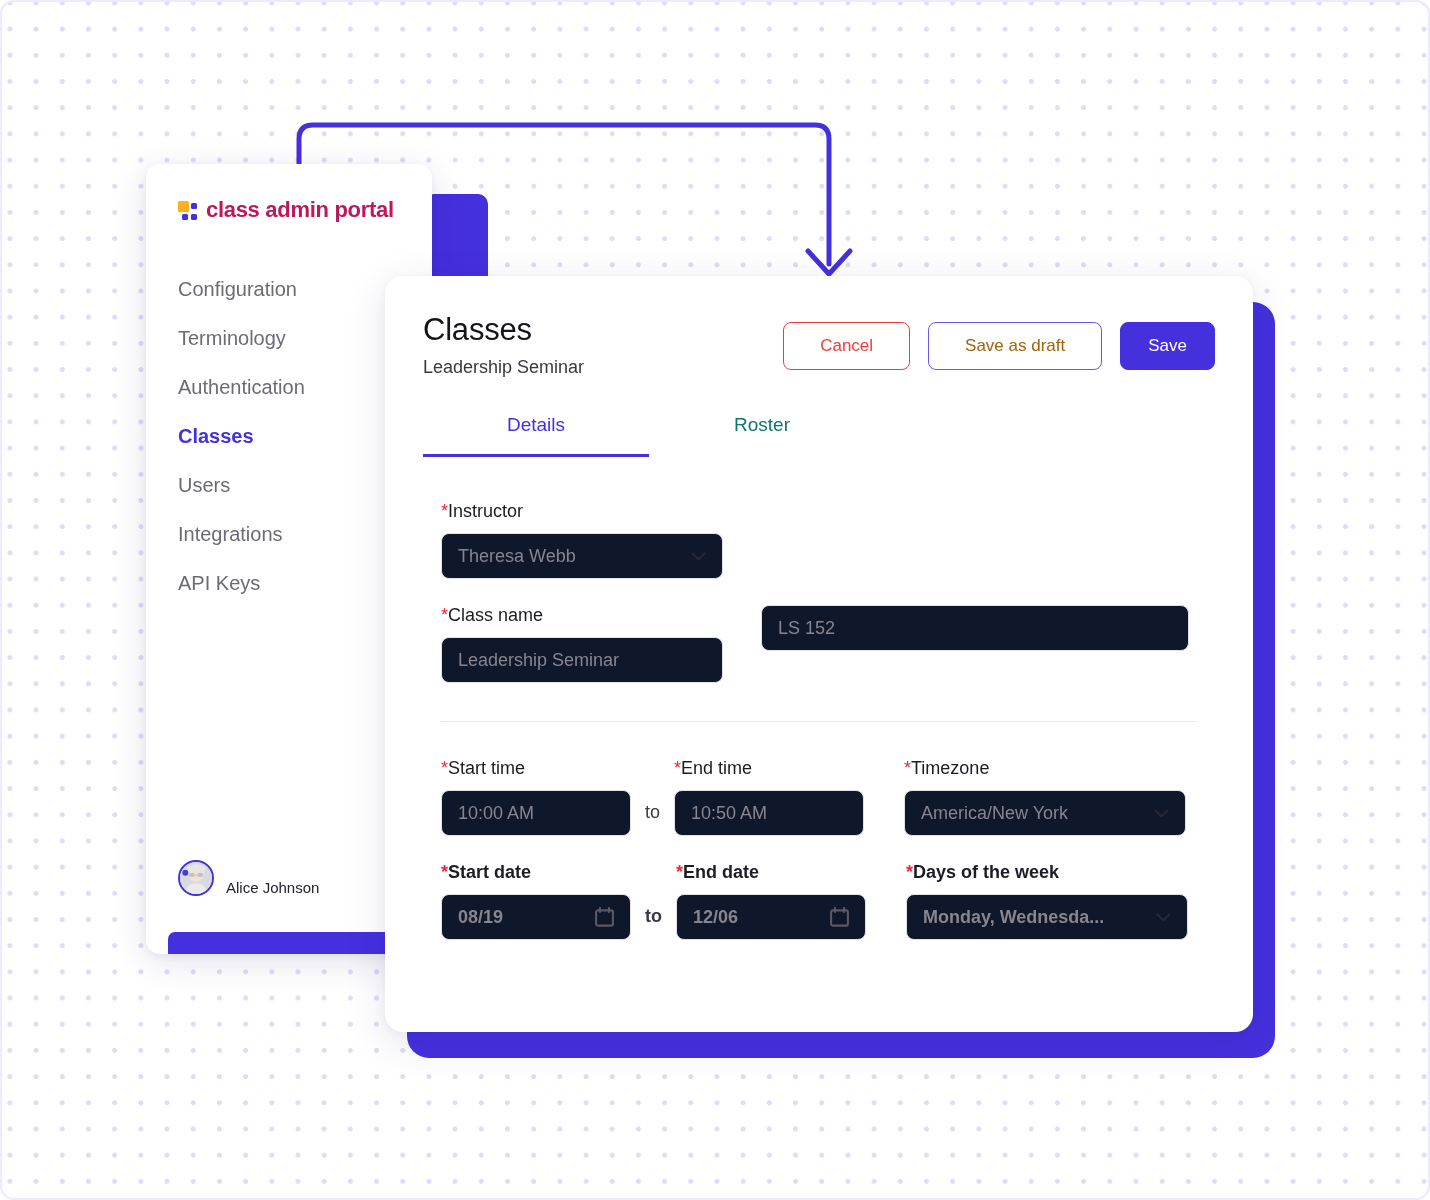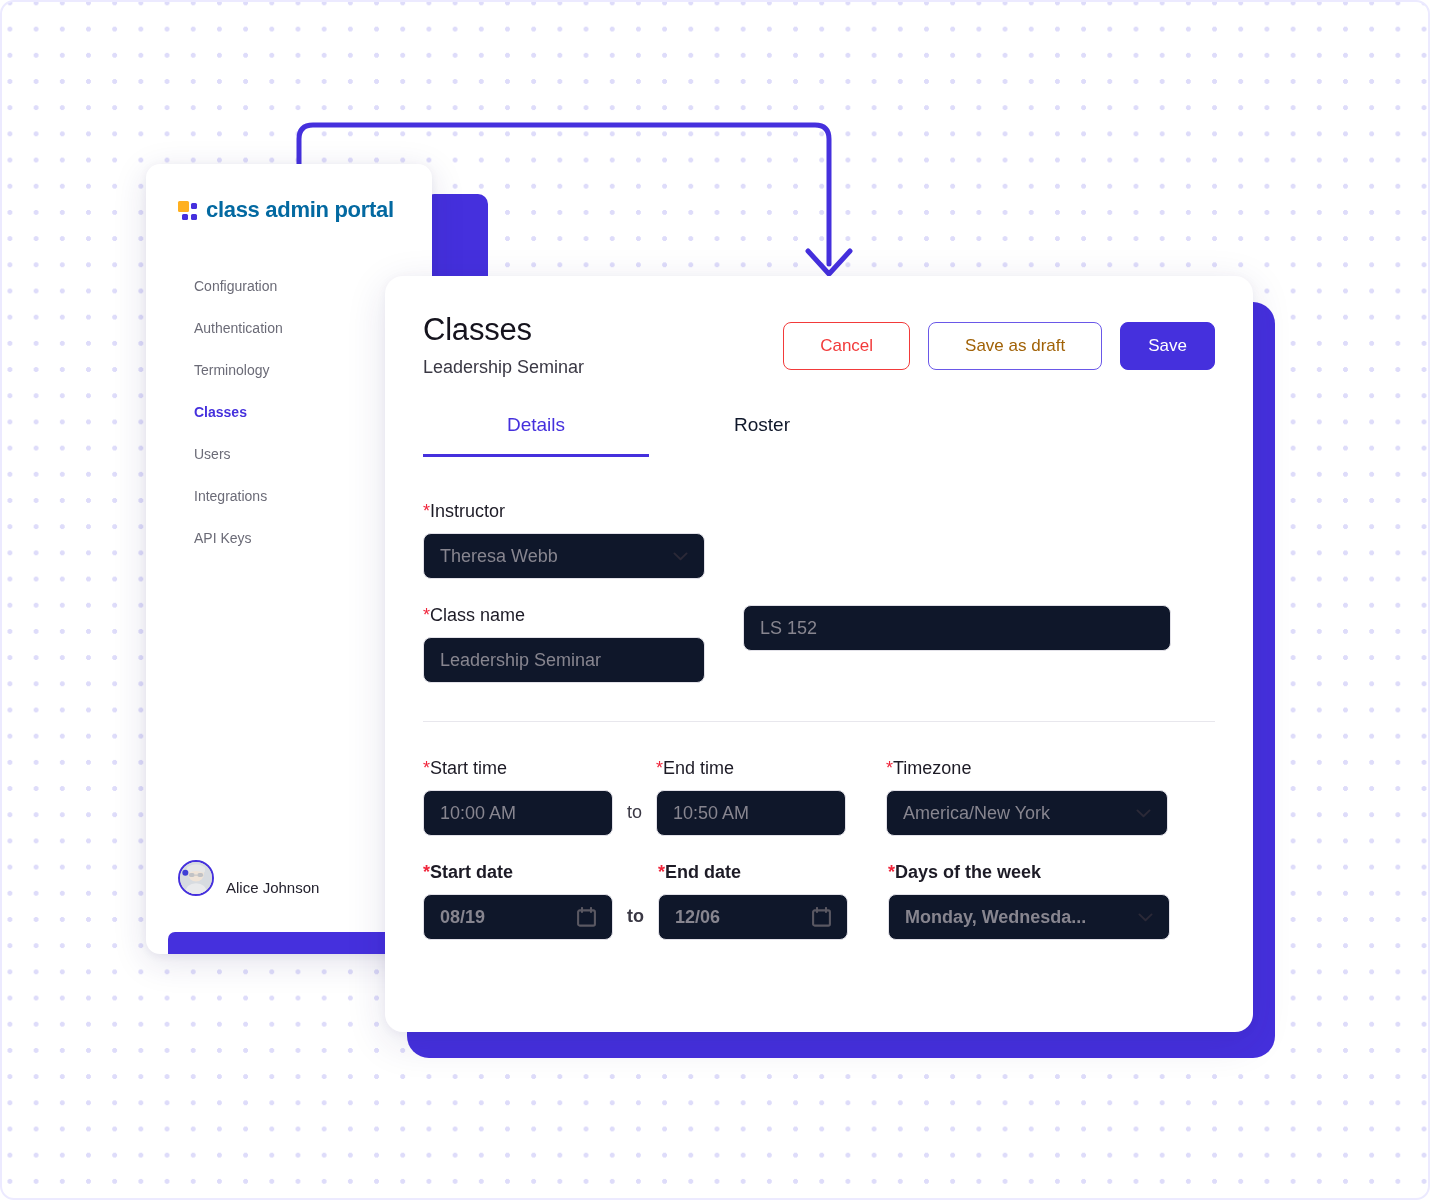--- a/index.html
+++ b/index.html
@@ -87,29 +87,29 @@
     border-radius: 1.5px;
   }
   .bm-a { left: 0;  top: 0;   width: 11px; height: 11px; background: #ffb020; }
   .bm-b { left: 13px; top: 2px; width: 6px;  height: 6px;  background: #4530dd; }
   .bm-c { left: 4px;  top: 13px; width: 6px;  height: 6px;  background: #4530dd; }
   .bm-d { left: 13px; top: 13px; width: 6px;  height: 6px;  background: #4530dd; }
 
   .brand-name {
     font-size: 22px;
     font-weight: 700;
-    color: #0369a1;
+    color: #be185d;
     letter-spacing: -0.3px;
     white-space: nowrap;
   }
 
   .nav { margin-top: 42px; }
   .nav-item {
-    padding: 13px 48px;
-    font-size: 14px;
+    padding: 13px 32px;
+    font-size: 20px;
     color: #6b6b77;
     cursor: pointer;
     white-space: nowrap;
   }
   .nav-item.active { color: #4530dd; font-weight: 700; }
 
   .profile {
     position: absolute;
     left: 32px;
     bottom: 58px;
@@ -182,29 +182,29 @@
   .tabs {
     display: flex;
     gap: 0;
     padding: 0 38px;
     margin-top: 36px;
   }
   .tab {
     width: 226px;
     text-align: center;
     font-size: 19px;
-    color: #0f172a;
+    color: #0f766e;
     padding-bottom: 18px;
     cursor: pointer;
     border-bottom: 3px solid transparent;
   }
   .tab.active { color: #4530dd; border-bottom-color: #4530dd; }
 
   
-  .form { padding: 0 38px; }
+  .form { padding: 0 56px; }
 
   .label {
     font-size: 18px;
     color: #1d1b26;
     margin-bottom: 11px;
     white-space: nowrap;
   }
   .req { color: #f0263c; }
 
   .field-input, .field-select {
@@ -288,22 +288,22 @@
         <i class="bm-a"></i>
           <i class="bm-b"></i>
           <i class="bm-c"></i>
           <i class="bm-d"></i>
       </span>
       <span class="brand-name">class admin portal</span>
     </div>
 
     <nav class="nav">
       <div class="nav-item">Configuration</div>
+      <div class="nav-item">Terminology</div>
       <div class="nav-item">Authentication</div>
-      <div class="nav-item">Terminology</div>
       <div class="nav-item active">Classes</div>
       <div class="nav-item">Users</div>
       <div class="nav-item">Integrations</div>
       <div class="nav-item">API Keys</div>
     </nav>
 
     <div class="profile">
       <span class="avatar">
         <svg viewBox="0 0 36 36" xmlns="http://www.w3.org/2000/svg">
           <rect width="36" height="36" fill="#d7dbe0"></rect>

